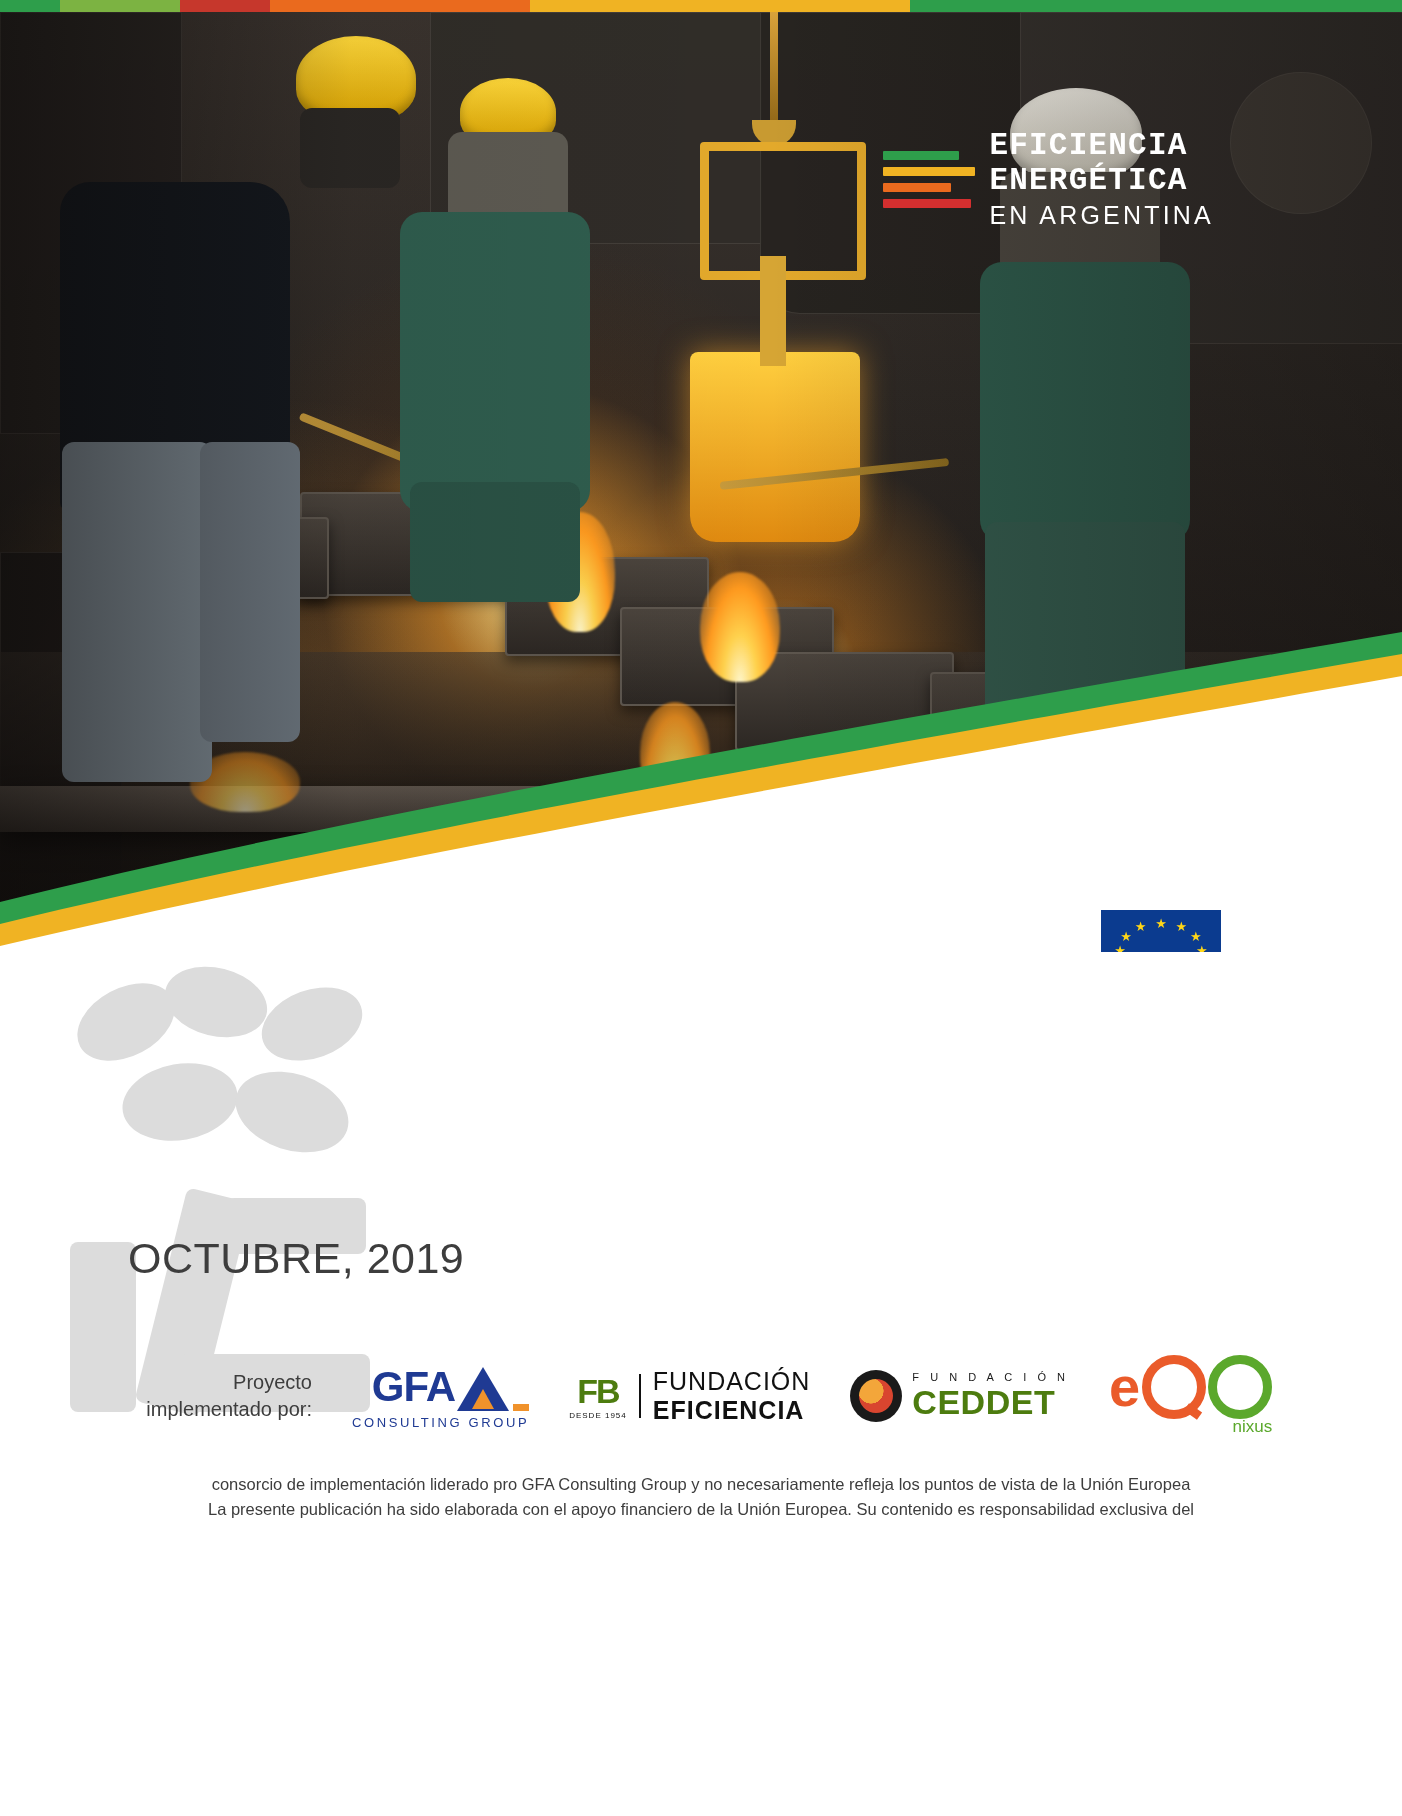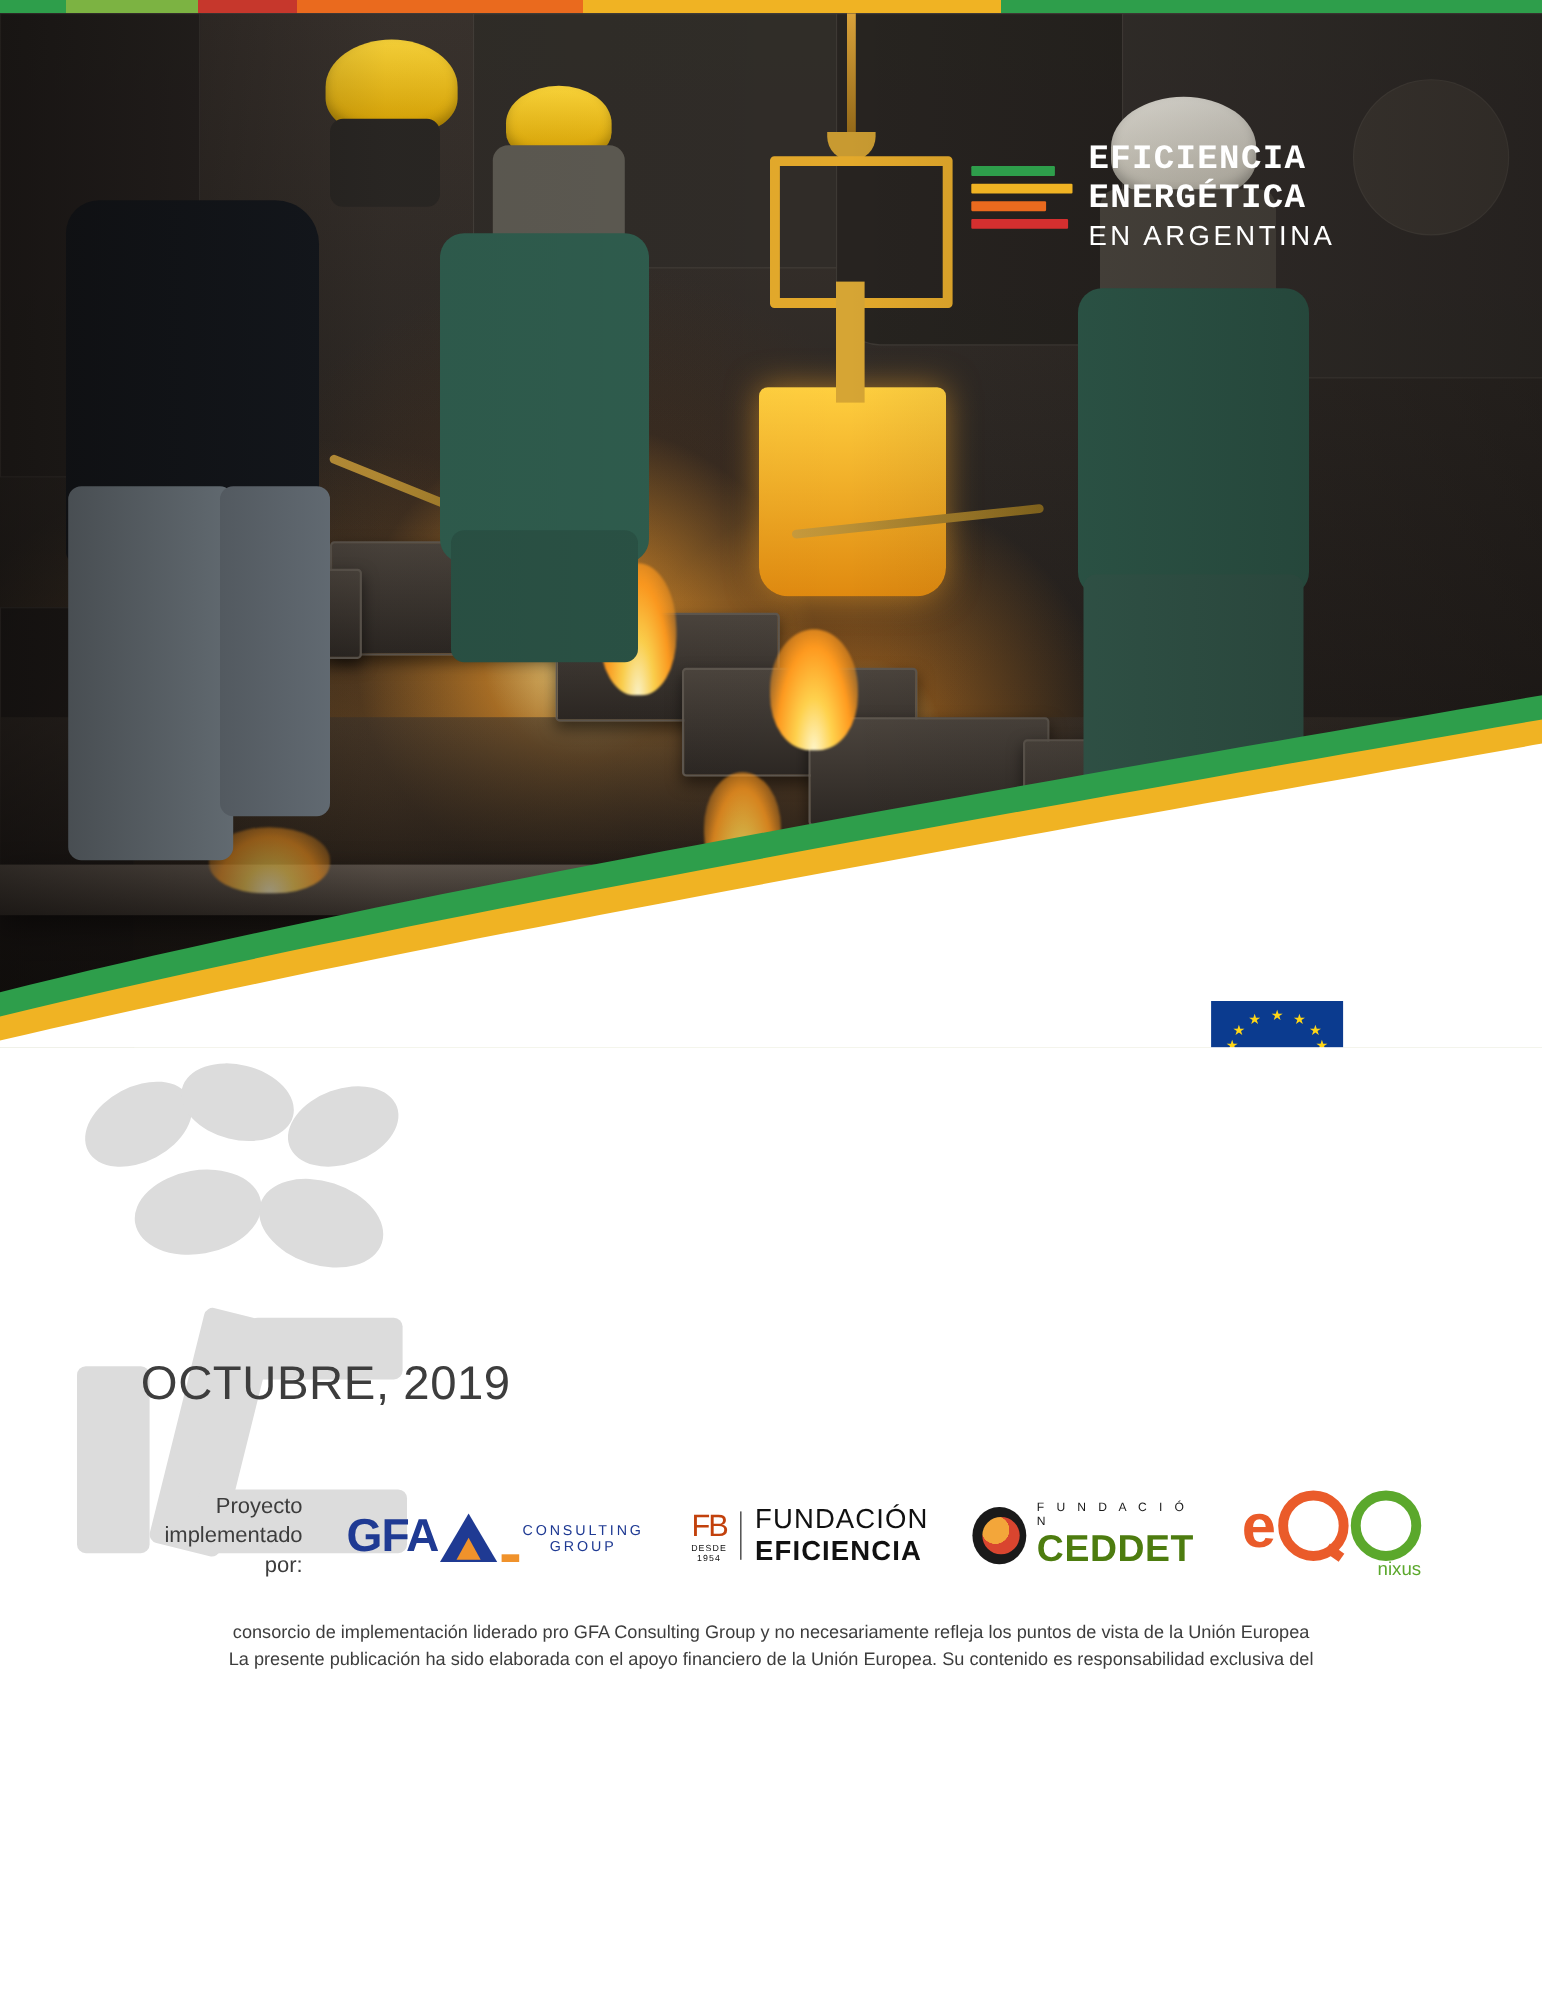--- a/index.html
+++ b/index.html
@@ -259,21 +259,21 @@
   .gfa-sub {
     font-size: 13px;
     color: #1f3a93;
     letter-spacing: 2.6px;
     text-align: center;
     margin-top: 4px;
   }
 
   
   .fb-mark {
-    font-size: 28px; font-weight: normal; color: #c2410c; letter-spacing: -2px;
+    font-size: 34px; font-weight: bold; color: #4d7c0f; letter-spacing: -2px;
   }
   .fb-desde { font-size: 8px; letter-spacing: 1px; color: #111; text-align: center; }
   .fb-rule { width: 2px; height: 44px; background: #111; margin: 0 12px; }
   .fb-name-1 { font-size: 25px; letter-spacing: 1px; color: #111; }
   .fb-name-2 { font-size: 25px; letter-spacing: 1px; color: #111; font-weight: bold; }
 
   
   .ceddet-badge {
     width: 52px; height: 52px; border-radius: 50%;
     background: #1a1a1a;
@@ -441,21 +441,21 @@
 
   <div class="date">OCTUBRE, 2019</div>
 
   <div class="impl">
 
     <div class="impl-label">
       <div>Proyecto</div>
       <div>implementado por:</div>
     </div>
 
-    <div class="logo" style="flex-direction:row; align-items:center;">
+    <div class="logo" style="flex-direction:column; align-items:flex-end;">
       <div style="display:flex; align-items:flex-end;">
         <span class="gfa-text">GFA</span>
         <span class="gfa-tri"></span>
         <span class="gfa-dash"></span>
       </div>
       <div class="gfa-sub">CONSULTING GROUP</div>
     </div>
 
     <div class="logo">
       <div style="display:flex; flex-direction:column; align-items:center;">

